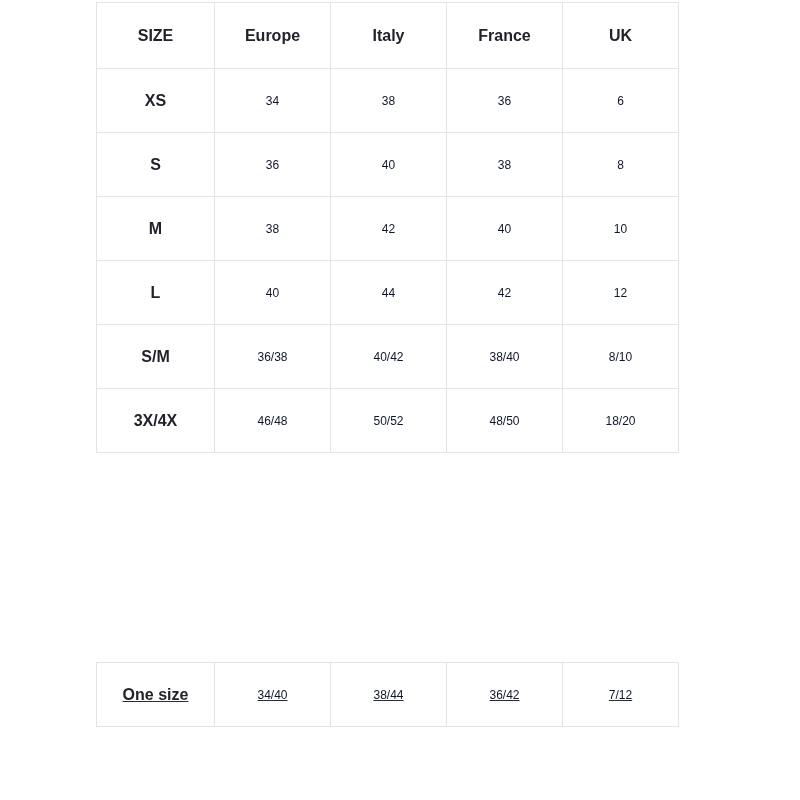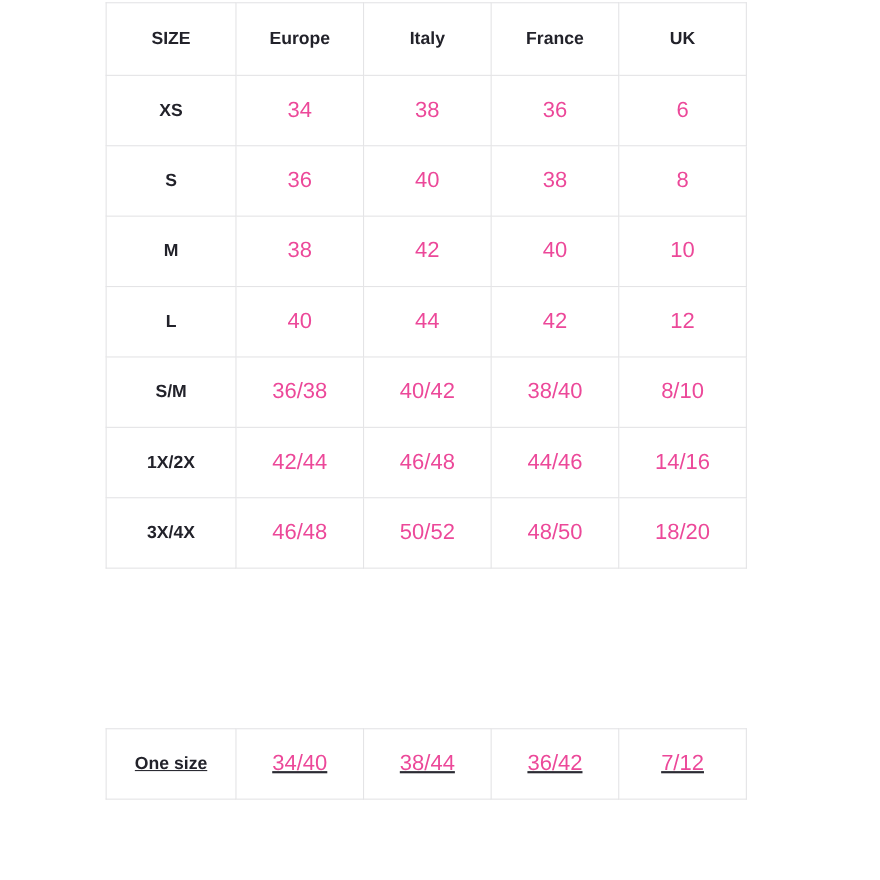--- a/index.html
+++ b/index.html
@@ -30,23 +30,23 @@
 
   table {
     border-collapse: collapse;
     width: 100%;
     table-layout: fixed;
   }
   td, th {
     border: 1px solid #e4e4e6;
     text-align: center;
     vertical-align: middle;
-    font-size: 20px;
+    font-size: 12px;
     font-weight: 400;
-    color: #ec4899;
+    color: #0f172a;
     padding: 0;
     height: 63px;
   }
   col.c0 { width: 118px; }
   col.c1 { width: 116px; }
   col.c2 { width: 116px; }
   col.c3 { width: 116px; }
   col.c4 { width: 116px; }
 
   .rowlabel {
@@ -120,27 +120,20 @@
           <td>12</td>
         </tr>
         <tr>
           <td class="rowlabel">S/M</td>
           <td>36/38</td>
           <td>40/42</td>
           <td>38/40</td>
           <td>8/10</td>
         </tr>
         <tr>
-          <td class="rowlabel">1X/2X</td>
-          <td>42/44</td>
-          <td>46/48</td>
-          <td>44/46</td>
-          <td>14/16</td>
-        </tr>
-        <tr>
           <td class="rowlabel">3X/4X</td>
           <td>46/48</td>
           <td>50/52</td>
           <td>48/50</td>
           <td>18/20</td>
         </tr>
       </tbody>
     </table>
   </div>
 

